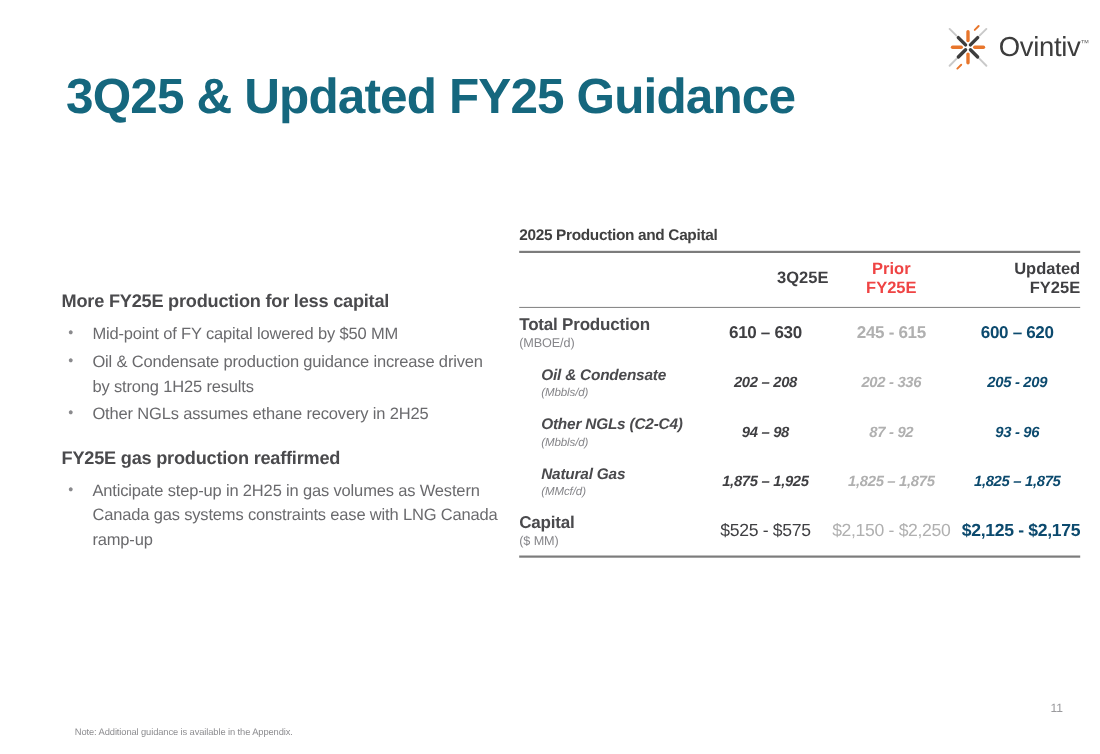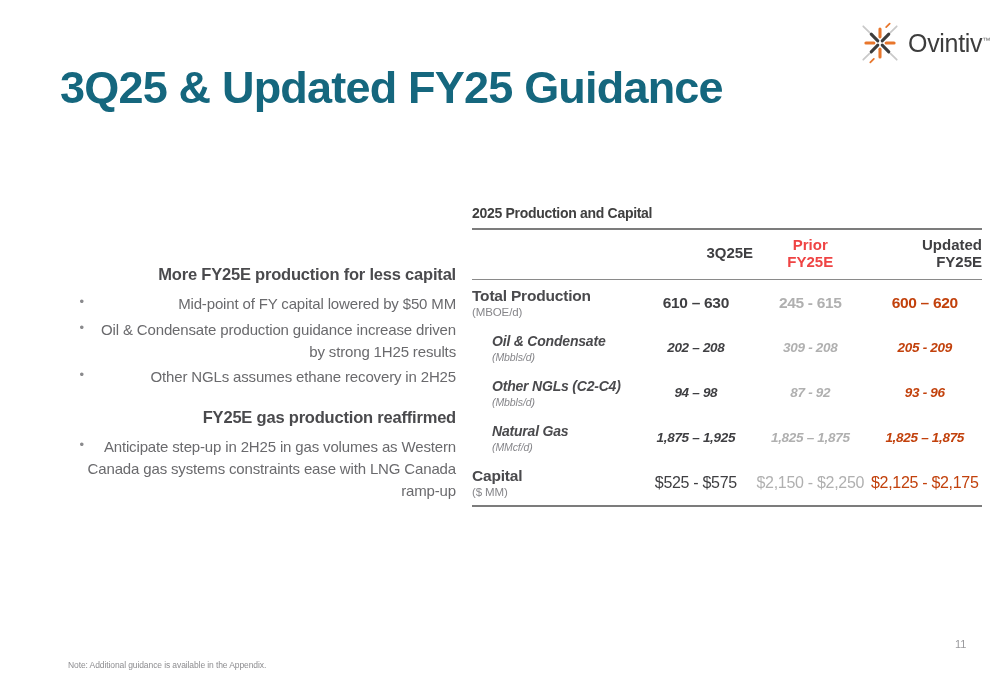--- a/index.html
+++ b/index.html
@@ -21,21 +21,21 @@
 
   
   .deck-title {
     position: absolute; left: 60px; top: 62px;
     font-size: 45px; font-weight: bold; color: #15677E;
     letter-spacing: -0.8px; white-space: nowrap;
   }
 
   
   .left-col { position: absolute; left: 56px; top: 265px; width: 400px; }
-  .block { margin-bottom: 20px; text-align: right; }
+  .block { margin-bottom: 20px; }
   .block-head {
     font-size: 16.5px; font-weight: bold; color: #4a4a4d;
     margin-bottom: 9px; letter-spacing: -0.2px;
   }
   .bullet { display: flex; font-size: 15px; color: #6a6a6d; line-height: 1.45;
             margin-bottom: 4px; letter-spacing: -0.15px; }
   .bullet .dot { flex: 0 0 28px; color: #8a8a8d; font-size: 13px; padding-left: 6px; }
   .bullet .btxt { flex: 1; }
 
   
@@ -62,24 +62,24 @@
   .rowunit { font-size: 11.5px; color: #86868a; font-weight: normal;
              letter-spacing: -0.1px; display: block; margin-top: 1px; }
   .sub .rowlabel { font-style: italic; font-size: 14px; }
   .sub .rowunit { font-style: italic; font-size: 10.5px; }
   .sub td.lbl { padding-left: 20px; }
 
   td.lbl { padding: 7px 0 7px 0; }
   td.val { text-align: center; font-size: 15.5px; font-weight: bold;
            color: #3f3f42; letter-spacing: -0.3px; }
   td.val.gray { color: #b0b0b0; }
-  td.val.green { color: #c2410c; }
+  td.val.green { color: #0c4a6e; }
   .sub td.val { font-size: 13.5px; font-style: italic; font-weight: bold; }
   .cap td.val { font-weight: normal; font-size: 16px; }
-  .cap td.val.green { font-weight: normal; }
+  .cap td.val.green { font-weight: bold; text-align: right; }
 
   
   .note { position: absolute; left: 68px; top: 660px; font-size: 8.5px;
           color: #8d8d90; letter-spacing: -0.1px; }
   .pageno { position: absolute; left: 955px; top: 638px; font-size: 11px;
             color: #9a9a9d; }
 </style>
 </head>
 <body>
 
@@ -186,21 +186,21 @@
           <td class="val gray">245 - 615</td>
           <td class="val green">600 – 620</td>
         </tr>
 
         <tr class="sub">
           <td class="lbl">
             <span class="rowlabel">Oil &amp; Condensate</span>
             <span class="rowunit">(Mbbls/d)</span>
           </td>
           <td class="val">202 – 208</td>
-          <td class="val gray">309 - 208</td>
+          <td class="val gray">202 - 336</td>
           <td class="val green">205 - 209</td>
         </tr>
 
         <tr class="sub">
           <td class="lbl">
             <span class="rowlabel">Other NGLs (C2-C4)</span>
             <span class="rowunit">(Mbbls/d)</span>
           </td>
           <td class="val">94 – 98</td>
           <td class="val gray">87 - 92</td>

